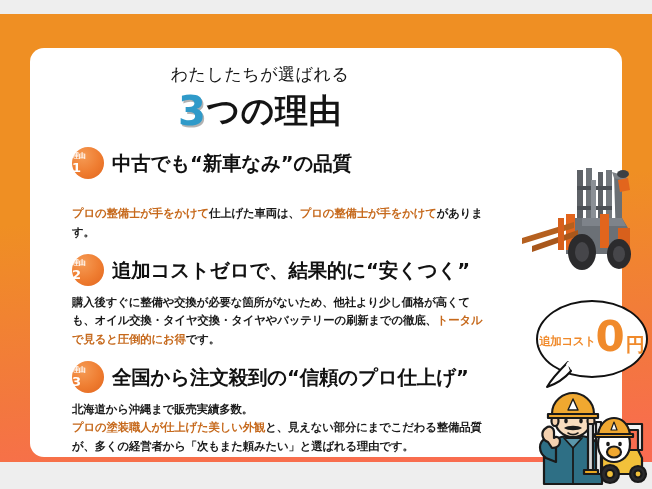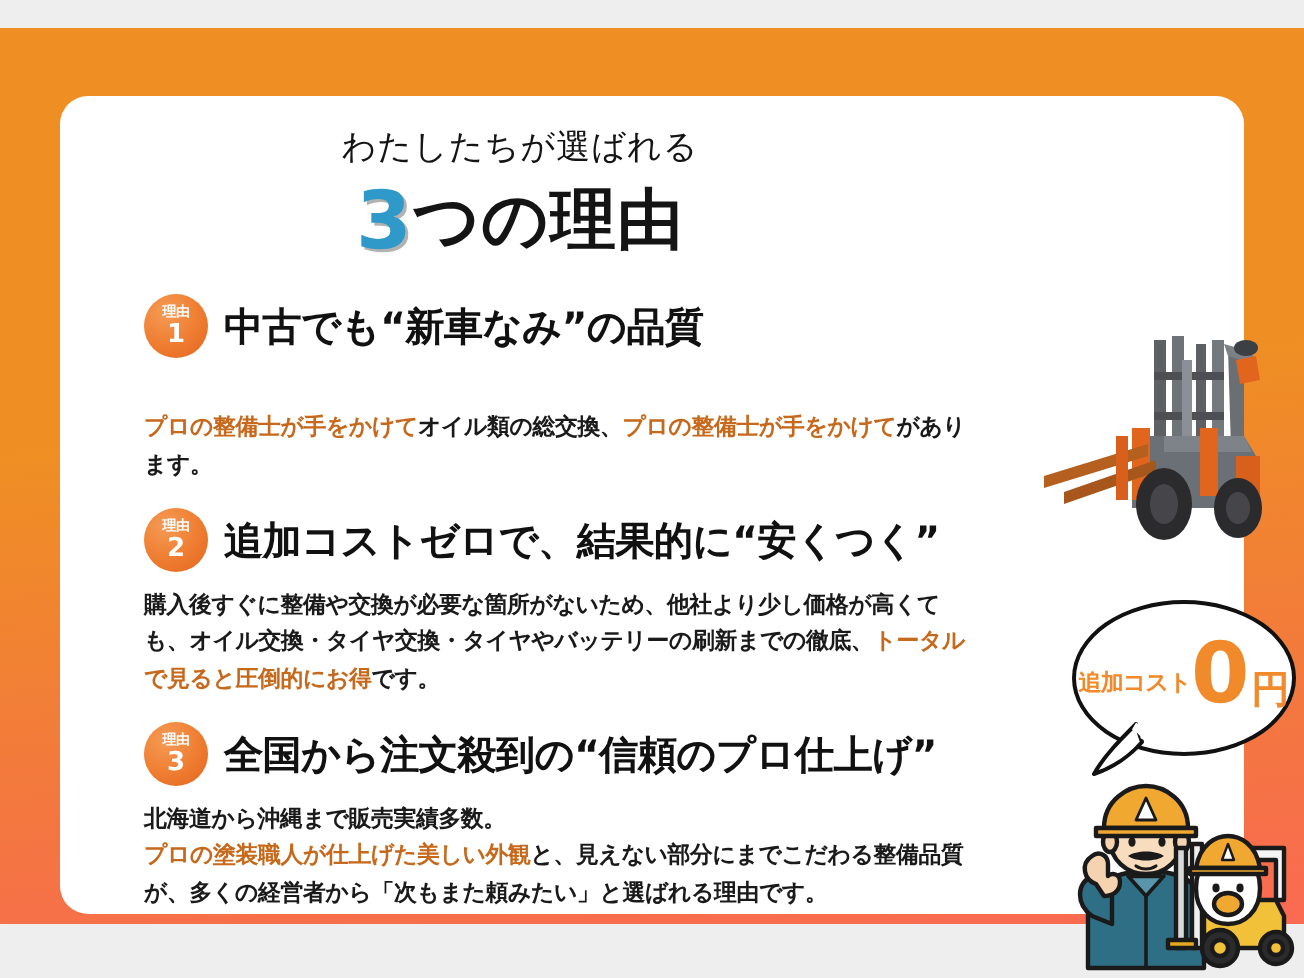--- a/index.html
+++ b/index.html
@@ -51,21 +51,21 @@
   #reason-3 { top:311px; }
 
   .reason-head { display:flex; align-items:center; gap:8px; height:36px; }
 
   .badge {
     flex:0 0 auto;
     width:32px; height:32px; border-radius:50%;
     background:radial-gradient(circle at 34% 28%, #f59b55 0%, #ef7e32 52%, #e2651d 100%);
     color:#ffffff;
     display:flex; flex-direction:column;
-    align-items:center; justify-content:center;
+    justify-content:center;
     line-height:1;
   }
   .badge .bt { font-size:7px; font-weight:bold; letter-spacing:-0.3px; margin-bottom:1px; }
   .badge .bn { font-size:13px; font-weight:bold; }
 
   .reason-title {
     font-size:19.5px; font-weight:bold; color:#111111;
     letter-spacing:-0.2px; white-space:nowrap;
   }
 
@@ -121,21 +121,21 @@
       </div>
 
       <div class="reason" id="reason-1">
         <div class="reason-head">
           <div class="badge">
             <span class="bt">理由</span>
             <span class="bn">1</span>
           </div>
           <div class="reason-title">中古でも“新車なみ”の品質</div>
         </div>
-        <div class="reason-body"><br><span class="hl">プロの整備士が手をかけて</span><span>オイル類の総交換、</span><span class="hl">プロの整備士が手をかけて</span><span>があります。</span></div>
+        <div class="reason-body"><br><span class="hl">プロの整備士が手をかけて</span><span>仕上げた車両は、</span><span class="hl">プロの整備士が手をかけて</span><span>があります。</span></div>
       </div>
 
       <div class="reason" id="reason-2">
         <div class="reason-head">
           <div class="badge">
             <span class="bt">理由</span>
             <span class="bn">2</span>
           </div>
           <div class="reason-title">追加コストゼロで、結果的に“安くつく”</div>
         </div>

